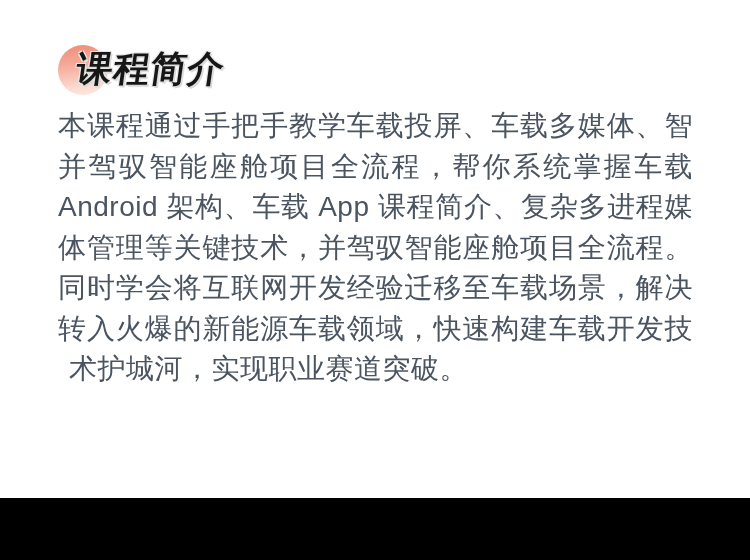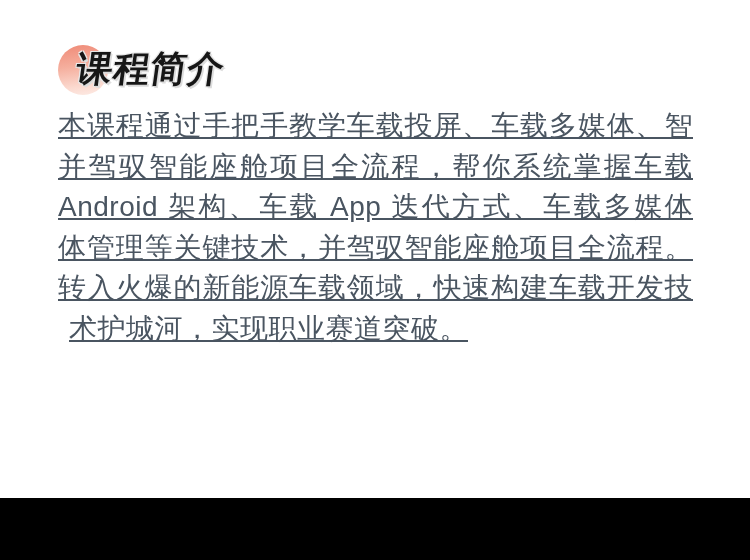--- a/index.html
+++ b/index.html
@@ -52,21 +52,20 @@
     top: 106px;
     width: 635px;
     font-size: 28px;
     line-height: 40.5px;
     color: #4a5561;
     letter-spacing: 0.5px;
   }
   .para-line {
     text-align: justify;
     text-align-last: justify;
-    text-decoration: underline;
   }
   .para-line.final {
     text-align-last: left;
     margin-left: 11px;
   }
   
   .bottom-bar {
     position: absolute;
     left: 0;
     top: 498px;
@@ -81,21 +80,22 @@
 <div class="screen">
 
   <div>
     <span class="accent-circle"></span>
     <h1 class="heading">课程简介</h1>
   </div>
 
   <div class="paragraph">
     <div class="para-line">本课程通过手把手教学车载投屏、车载多媒体、智</div>
     <div class="para-line">并驾驭智能座舱项目全流程，帮你系统掌握车载</div>
-    <div class="para-line">Android 架构、车载 App 迭代方式、车载多媒体</div>
+    <div class="para-line">Android 架构、车载 App 课程简介、复杂多进程媒</div>
     <div class="para-line">体管理等关键技术，并驾驭智能座舱项目全流程。</div>
+    <div class="para-line">同时学会将互联网开发经验迁移至车载场景，解决</div>
     <div class="para-line">转入火爆的新能源车载领域，快速构建车载开发技</div>
     <div class="para-line final">术护城河，实现职业赛道突破。</div>
   </div>
 
   <div class="bottom-bar"></div>
 
 </div>
 
 </body></html>

